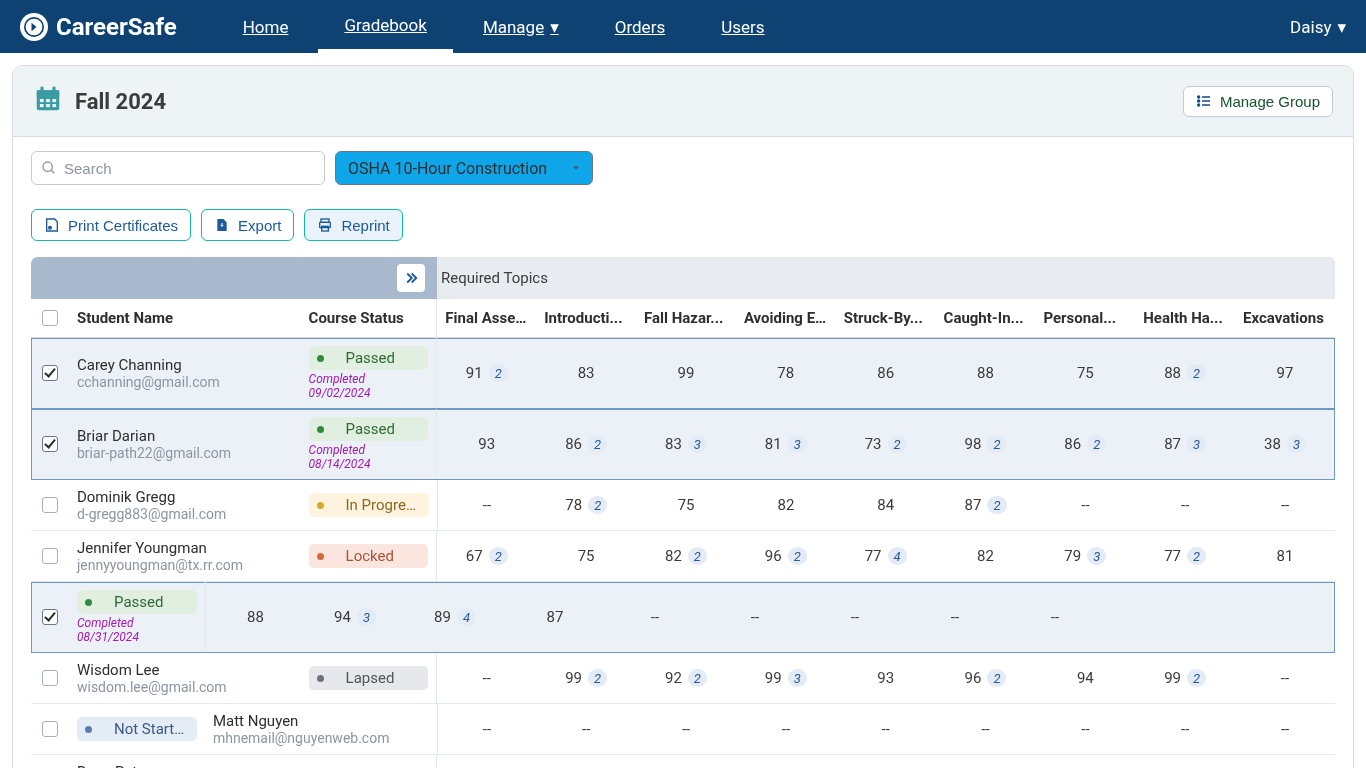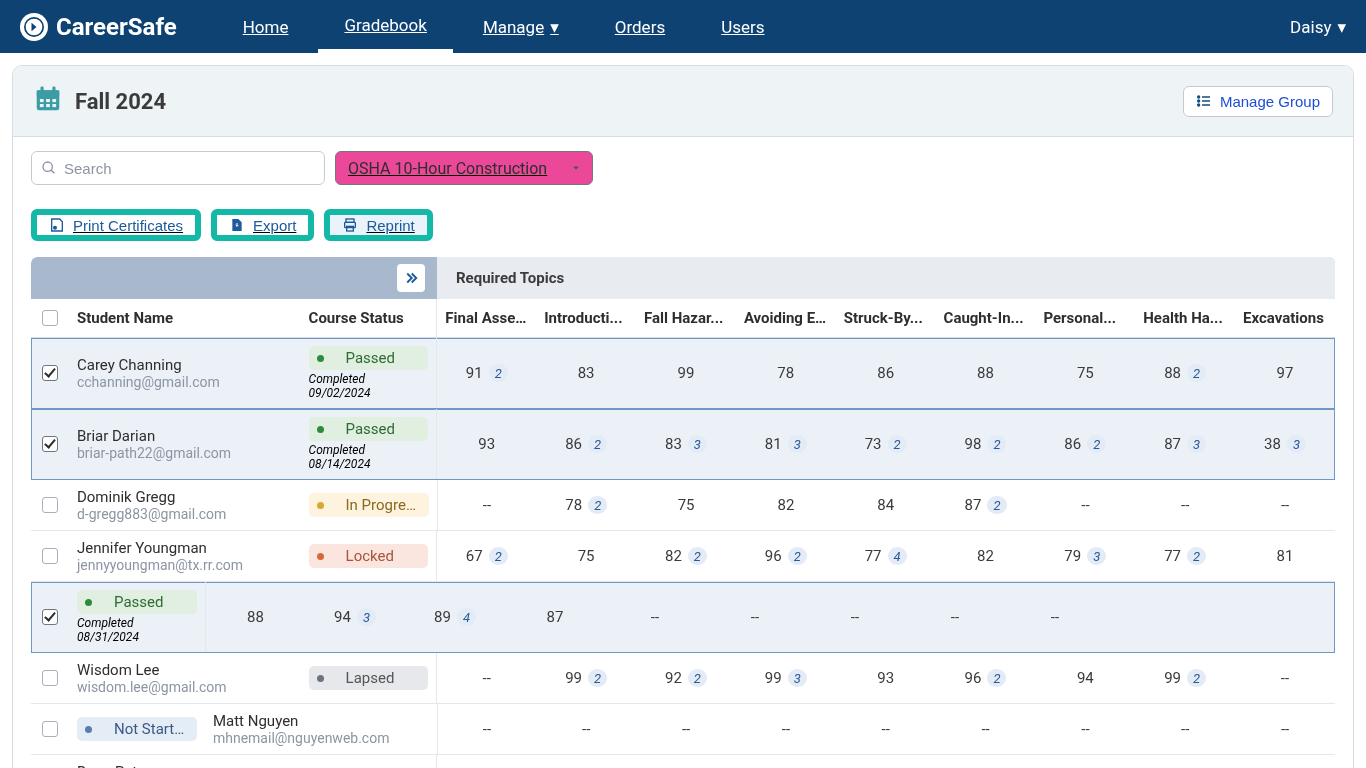--- a/index.html
+++ b/index.html
@@ -11,38 +11,38 @@
 .nav { display: flex; gap: 4px; text-decoration: underline; }
 .nav-item { padding: 0 26px; height: 53px; display: flex; align-items: center; font-size: 17px; cursor: pointer; position: relative; }
 .nav-item.active { border-bottom: 4px solid #fff; }
 .nav-caret { margin-left: 6px; }
 .user-menu { margin-left: auto; display: flex; align-items: center; font-size: 17px; cursor: pointer; }
 .page { padding: 12px; }
 .card { border: 1px solid #d7dce2; border-radius: 10px; overflow: hidden; }
 .card-header { background: #eef3f6; padding: 18px 20px; display: flex; align-items: center; border-bottom: 1px solid #d7dce2; }
 .cal-icon { color: #3b9ca4; margin-right: 12px; }
 .group-title { font-size: 22px; font-weight: 700; color: #3b3b3b; }
-.manage-group { margin-left: auto; background: #fff; border: 1px solid #c3cad4; border-radius: 6px; padding: 6px 12px; color: #1d4ed8; font-size: 15px; display: flex; align-items: center; gap: 8px; cursor: pointer; }
-.toolbar { padding: 14px 18px 2px; text-decoration: underline; }
+.manage-group { margin-left: auto; background: #fff; border: 1px solid #c3cad4; border-radius: 6px; padding: 6px 12px; color: #14532d; font-size: 15px; display: flex; align-items: center; gap: 8px; cursor: pointer; }
+.toolbar { padding: 14px 18px 2px; }
 .row1 { display: flex; gap: 10px; align-items: center; }
 .search-wrap { position: relative; width: 294px; }
 .search-wrap svg { position: absolute; left: 10px; top: 50%; transform: translateY(-50%); color: #8c95a2; }
 .search { width: 100%; height: 34px; border: 1px solid #c3cad4; border-radius: 6px; padding: 0 10px 0 32px; font-size: 15px; color: #333; }
 .search::placeholder { color: #8c95a2; }
-.course-select { height: 34px; border: 1px solid #6b7785; border-radius: 6px; padding: 0 34px 0 12px; font-size: 16px; color: #2e2e2e; background: #ec4899; display: flex; align-items: center; position: relative; min-width: 258px; cursor: pointer; }
+.course-select { height: 34px; border: 1px solid #6b7785; border-radius: 6px; padding: 0 34px 0 12px; font-size: 16px; color: #2e2e2e; background: #0ea5e9; display: flex; align-items: center; position: relative; min-width: 258px; cursor: pointer; }
 .course-select svg { position: absolute; right: 10px; top: 50%; transform: translateY(-50%); }
 .actions { display: flex; gap: 10px; margin-top: 24px; }
-.action-btn { height: 32px; border: 6px solid #14b8a6; border-radius: 6px; background: #fff; color: #1c5a99; font-size: 15px; padding: 0 12px; display: flex; align-items: center; gap: 8px; cursor: pointer; }
+.action-btn { height: 32px; border: 1px solid #14b8a6; border-radius: 6px; background: #fff; color: #1c5a99; font-size: 15px; padding: 0 12px; display: flex; align-items: center; gap: 8px; cursor: pointer; }
 .action-btn.active { background: #eaf2fb; }
 .grade-area { padding: 0 18px 14px; margin-top: 14px; }
 .grade-scroll { overflow: hidden; border-radius: 6px 6px 0 0; }
 .top-row { display: flex; background: #a8b9cd; height: 42px; align-items: center; border-radius: 6px 6px 0 0; }
 .left-col { width: 406px; flex-shrink: 0; display: flex; align-items: center; justify-content: flex-end; padding-right: 12px; height: 100%; }
 .expand-btn { background: #fff; border: none; width: 28px; height: 28px; border-radius: 4px; display: flex; align-items: center; justify-content: center; color: #1c5a99; cursor: pointer; }
-.section-title { padding-left: 19px; font-weight: 700; color: #3b3b3b; font-size: 15px; background: #e8ecf1; height: 100%; flex: 1; display: flex; align-items: center; }
+.section-title { padding-left: 4px; font-weight: 400; color: #3b3b3b; font-size: 15px; background: #e8ecf1; height: 100%; flex: 1; display: flex; align-items: center; }
 .header-row { display: flex; border-bottom: 1px solid #d7dce2; background: #fff; }
 .hcell { padding: 10px 8px; font-weight: 700; font-size: 15px; color: #2e2e2e; white-space: nowrap; overflow: hidden; text-overflow: ellipsis; }
 .hcell.check { width: 38px; display: flex; align-items: center; justify-content: center; }
 .hcell.name { width: 232px; }
 .hcell.status { width: 136px; }
 .hcell.score { width: 100px; text-align: left; }
 .data-row { display: flex; border-bottom: 1px solid #e4e8ed; }
 .data-row.selected { background: #ecf1f8; outline: 1px solid #6f98c7; outline-offset: -1px; }
 .data-row .cell { padding: 8px 8px; font-size: 15px; color: #2e2e2e; }
 .cell.check { width: 38px; display: flex; align-items: center; justify-content: center; }
@@ -55,21 +55,21 @@
 .status-passed { background: #e1efe1; color: #2e6b34; }
 .status-passed .dot { background: #2e8b3a; }
 .status-inprogress { background: #fdf3df; color: #8a6a1e; }
 .status-inprogress .dot { background: #d9a82e; }
 .status-locked { background: #fbe6df; color: #a8543a; }
 .status-locked .dot { background: #d46a3c; }
 .status-lapsed { background: #e6e8ec; color: #555; }
 .status-lapsed .dot { background: #6b7380; }
 .status-notstarted { background: #e4ecf6; color: #3a5a86; }
 .status-notstarted .dot { background: #5a7cae; }
-.completed { font-size: 12px; font-style: italic; color: #000000; margin-top: 2px; }
+.completed { font-size: 12px; font-style: italic; color: #a21caf; margin-top: 2px; }
 .cell.score { width: 100px; text-align: center; position: relative; display: flex; align-items: center; justify-content: center; gap: 6px; color: #3b3b3b; }
 .attempt-badge { background: #e2ebf6; color: #2a5a96; font-style: italic; font-size: 13px; border-radius: 10px; padding: 0 6px; min-width: 18px; display: inline-flex; align-items: center; justify-content: center; height: 18px; }
 .left-border { border-left: 1px solid #e4e8ed; }
 input[type=checkbox].cb { width: 16px; height: 16px; border: 1.5px solid #a7b0bd; border-radius: 3px; appearance: none; cursor: pointer; position: relative; background: #fff; }
 input[type=checkbox].cb:checked { background: #fff; border-color: #6b7785; }
 input[type=checkbox].cb:checked::after { content: ""; position: absolute; left: 4px; top: 0px; width: 4px; height: 9px; border: solid #2e2e2e; border-width: 0 2px 2px 0; transform: rotate(40deg); }
 </style>
 </head>
 <body>
 

